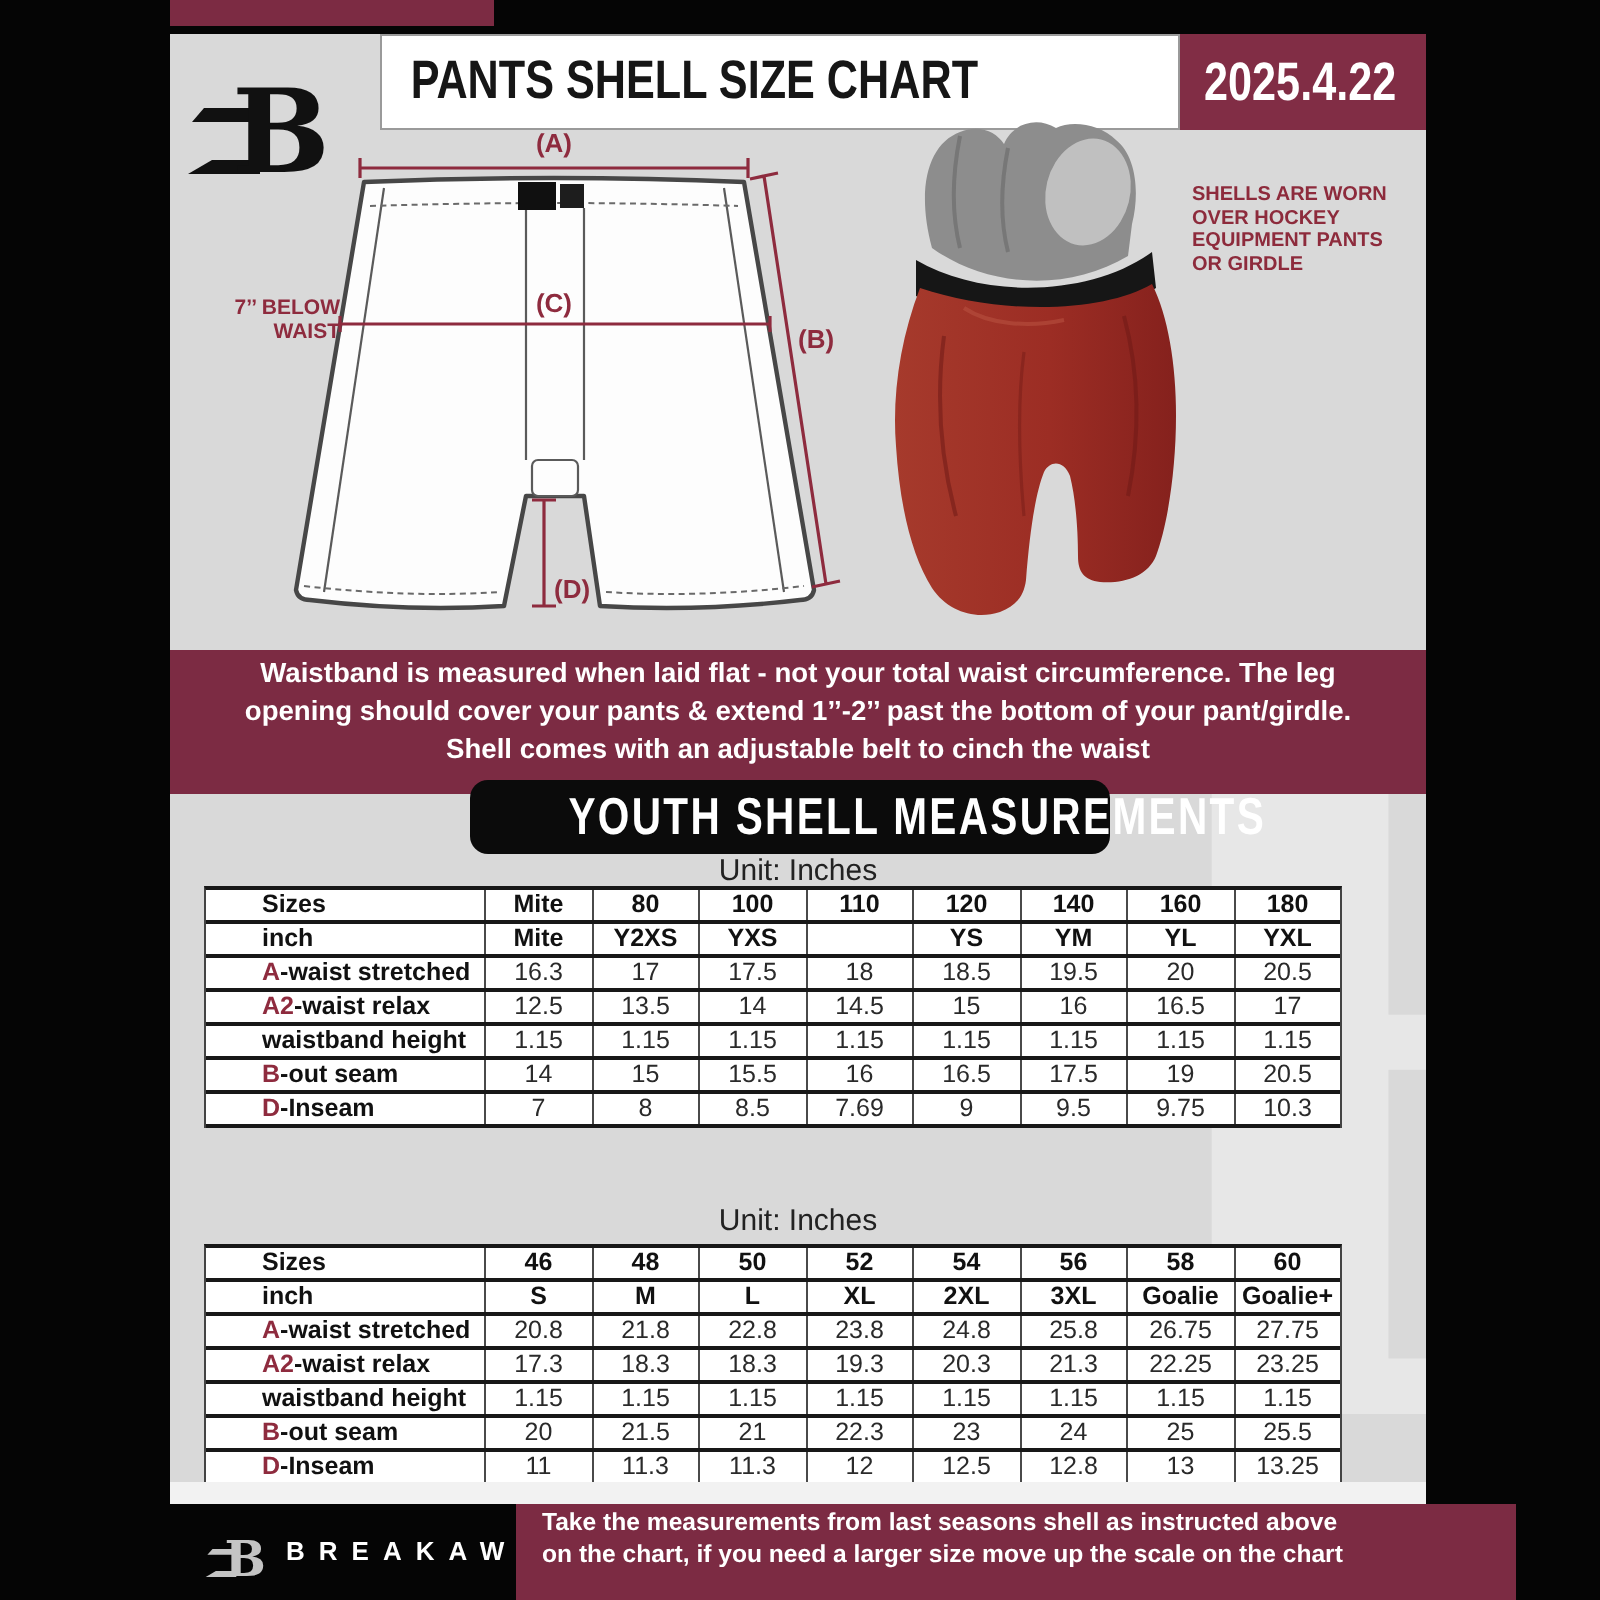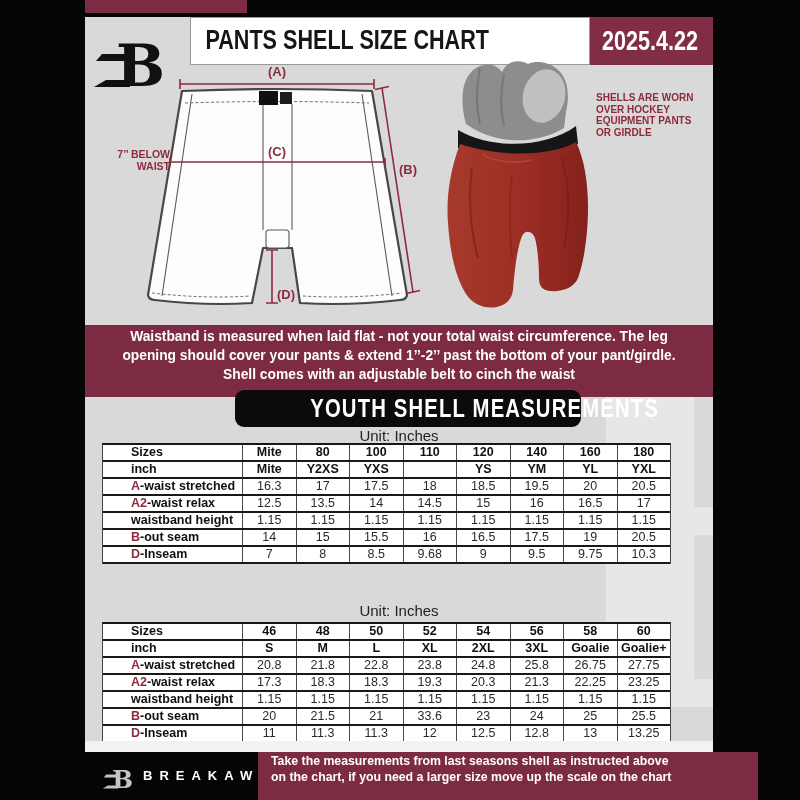--- a/index.html
+++ b/index.html
@@ -147,21 +147,21 @@
       <div>EQUIPMENT PANTS</div>
       <div>OR GIRDLE</div>
     </div>
 
   <div class="abs notice">
       <div>Waistband is measured when laid flat - not your total waist circumference. The leg</div>
       <div>opening should cover your pants &amp; extend 1’’-2’’ past the bottom of your pant/girdle.</div>
       <div>Shell comes with an adjustable belt to cinch the waist</div>
     </div>
 
-  <div class="abs sec-banner" style="left:235px;top:390px;padding-left:26px;">
+  <div class="abs sec-banner" style="left:235px;top:390px;">
     <span class="t">YOUTH SHELL MEASUREMENTS</span>
   </div>
   <div class="abs unit" style="top:427px;">Unit: Inches</div>
   <div class="abs sizetable" style="left:102px;top:443px;">
       <div class="trow hdr">
         <div class="tcell">Sizes</div>
         <div class="tcell">Mite</div>
         <div class="tcell">80</div>
         <div class="tcell">100</div>
         <div class="tcell">110</div>
@@ -223,21 +223,21 @@
         <div class="tcell">16.5</div>
         <div class="tcell">17.5</div>
         <div class="tcell">19</div>
         <div class="tcell">20.5</div>
       </div>
       <div class="trow">
         <div class="tcell"><span class="prefix">D</span><span>-Inseam</span></div>
         <div class="tcell">7</div>
         <div class="tcell">8</div>
         <div class="tcell">8.5</div>
-        <div class="tcell">9.68</div>
+        <div class="tcell">7.69</div>
         <div class="tcell">9</div>
         <div class="tcell">9.5</div>
         <div class="tcell">9.75</div>
         <div class="tcell">10.3</div>
       </div>
     </div>
 
   <div class="abs unit" style="top:602px;">Unit: Inches</div>
   <div class="abs sizetable" style="left:102px;top:622px;">
       <div class="trow hdr">
@@ -293,21 +293,21 @@
         <div class="tcell">1.15</div>
         <div class="tcell">1.15</div>
         <div class="tcell">1.15</div>
         <div class="tcell">1.15</div>
       </div>
       <div class="trow">
         <div class="tcell"><span class="prefix">B</span><span>-out seam</span></div>
         <div class="tcell">20</div>
         <div class="tcell">21.5</div>
         <div class="tcell">21</div>
-        <div class="tcell">33.6</div>
+        <div class="tcell">22.3</div>
         <div class="tcell">23</div>
         <div class="tcell">24</div>
         <div class="tcell">25</div>
         <div class="tcell">25.5</div>
       </div>
       <div class="trow">
         <div class="tcell"><span class="prefix">D</span><span>-Inseam</span></div>
         <div class="tcell">11</div>
         <div class="tcell">11.3</div>
         <div class="tcell">11.3</div>

